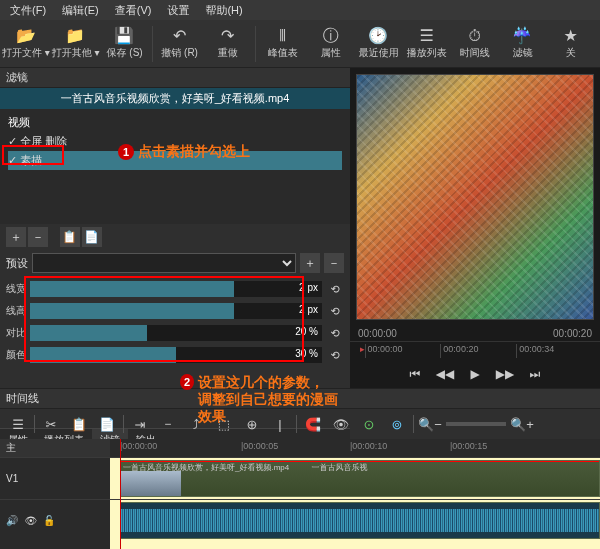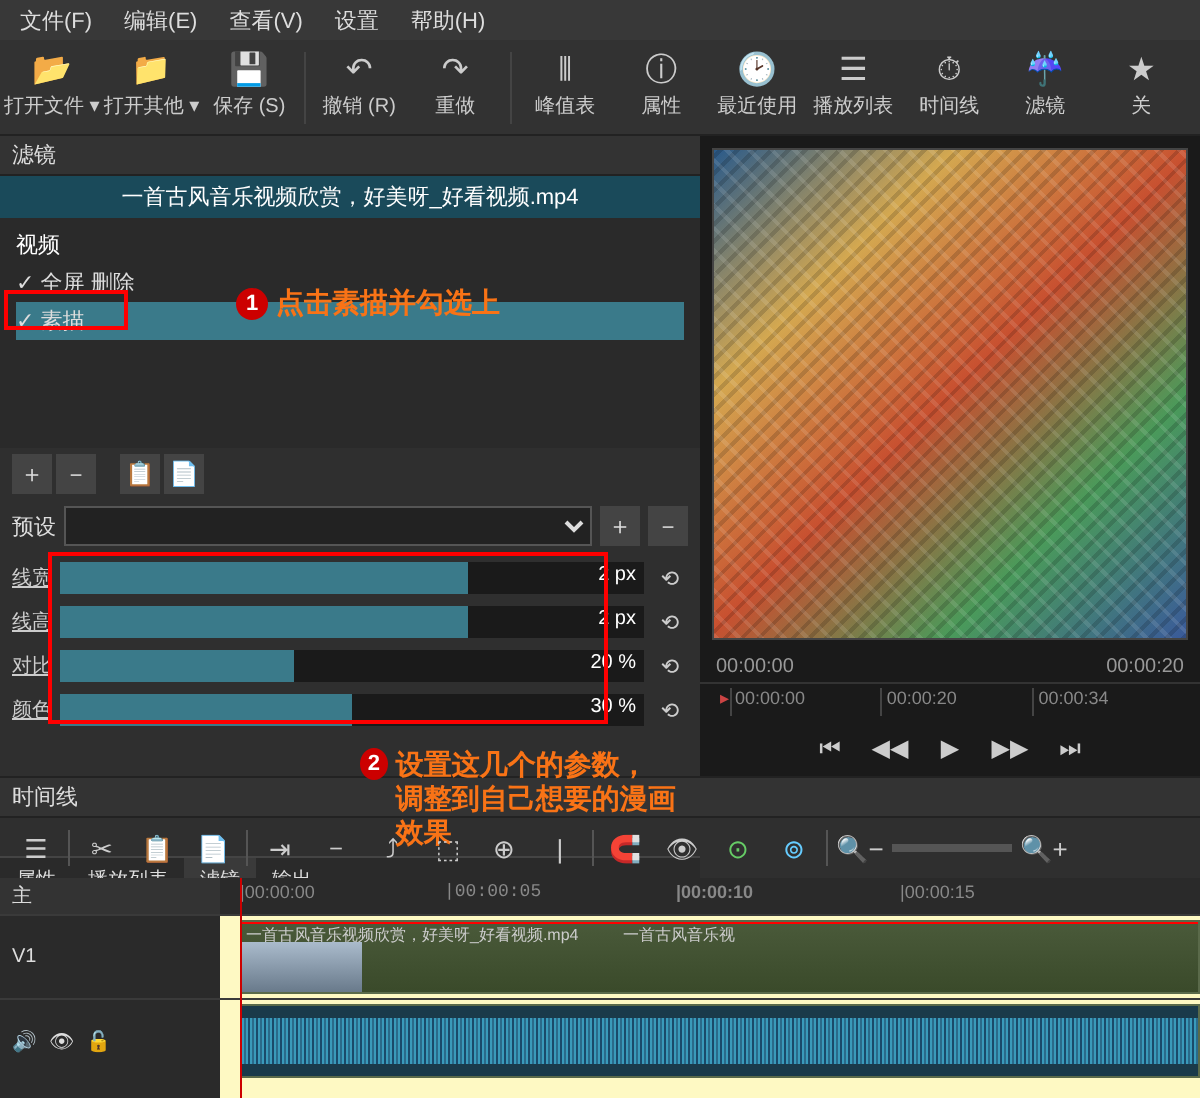--- a/index.html
+++ b/index.html
@@ -21,21 +21,21 @@
 .filter-item.sel { background: #3a7a8a; }
 .redbox1 { border: 2px solid red; position: absolute; }
 .badge { display: inline-flex; width: 16px; height: 16px; background: #c00; color: #fff; border-radius: 50%; align-items: center; justify-content: center; font-size: 11px; font-weight: bold; }
 .anno { color: #f97316; font-size: 14px; font-weight: bold; }
 .filter-ctrl-row { display: flex; gap: 2px; padding: 3px 6px; background: #2f2f2f; }
 .sq-btn { width: 20px; height: 20px; background: #444; color: #ddd; display: inline-flex; align-items: center; justify-content: center; cursor: pointer; font-size: 12px; }
 .preset-row { display: flex; padding: 3px 6px; gap: 4px; align-items: center; background: #2f2f2f; }
 .preset-row select { flex: 1; background: #222; color: #ddd; border: 1px solid #555; height: 20px; font-size: 11px; }
 .params { padding: 4px 6px; position: relative; }
 .param-row { display: flex; align-items: center; gap: 4px; margin-bottom: 4px; height: 18px; }
-.param-row .plabel { width: 20px; font-size: 10px; color: #ccc; overflow: hidden; text-decoration: underline; }
+.param-row .plabel { width: 20px; font-size: 10px; color: #ccc; overflow: hidden; }
 .param-row .slider { flex: 1; height: 16px; background: #1a1a1a; position: relative; }
 .param-row .slider .fill { height: 100%; background: #3a7a8a; position: absolute; left: 0; top: 0; }
 .param-row .slider .val { position: absolute; right: 4px; top: 1px; color: #fff; font-size: 10px; }
 .param-row .reset { width: 18px; height: 18px; color: #ccc; display: flex; align-items: center; justify-content: center; cursor: pointer; }
 .filter-tabs { display: flex; background: #2a2a2a; border-top: 1px solid #444; }
 .filter-tabs .tab { padding: 4px 8px; font-size: 10px; cursor: pointer; }
 .filter-tabs .tab.active { background: #3a3a3a; }
 .right-panel { flex: 1; background: #1a1a1a; display: flex; flex-direction: column; justify-content: space-between; }
 .preview { flex: 1; margin: 6px; background: linear-gradient(135deg,#2a5a8a 0%,#d4a850 25%,#c85030 50%,#4a9a5a 75%,#3a5a9a 100%); border: 1px solid #444; position: relative; overflow: hidden; }
 .preview::before { content: ''; position: absolute; inset: 0; background: repeating-linear-gradient(45deg,rgba(255,255,255,0.1) 0 2px,transparent 2px 8px), repeating-linear-gradient(-45deg,rgba(0,0,0,0.15) 0 2px,transparent 2px 6px); }
@@ -260,22 +260,22 @@
     </div>
     <div class="trk">
       <span>🔊</span>
       <span>👁</span>
       <span>🔓</span>
     </div>
   </div>
   <div class="track-area">
     <div class="track-ruler" id="ruler">
         <span class="rt" style="left: 10px;">|00:00:00</span>
-        <span class="rt" style="left: 112px; font-family: Liberation Mono, monospace;">|00:00:05</span>
-        <span class="rt" style="left: 228px; font-weight: bold;">|00:00:10</span>
+        <span class="rt" style="left: 131px;">|00:00:05</span>
+        <span class="rt" style="left: 240px;">|00:00:10</span>
         <span class="rt" style="left: 340px;">|00:00:15</span>
         <span class="rt" style="left: 450px; margin-top: 33px;">|00:00:20</span>
       </div>
     <div class="playhead"></div>
     <div class="track-lane">
       <div class="clip">
         <div class="redline" style="left:0;right:0;top:-1px;"></div>
         <div class="cliptext"><span>一首古风音乐视频欣赏，好美呀_好看视频.mp4</span> &nbsp;&nbsp;&nbsp;&nbsp;&nbsp;&nbsp;&nbsp;&nbsp; <span>一首古风音乐视</span></div>
         <div class="thumb"></div>
       </div>

